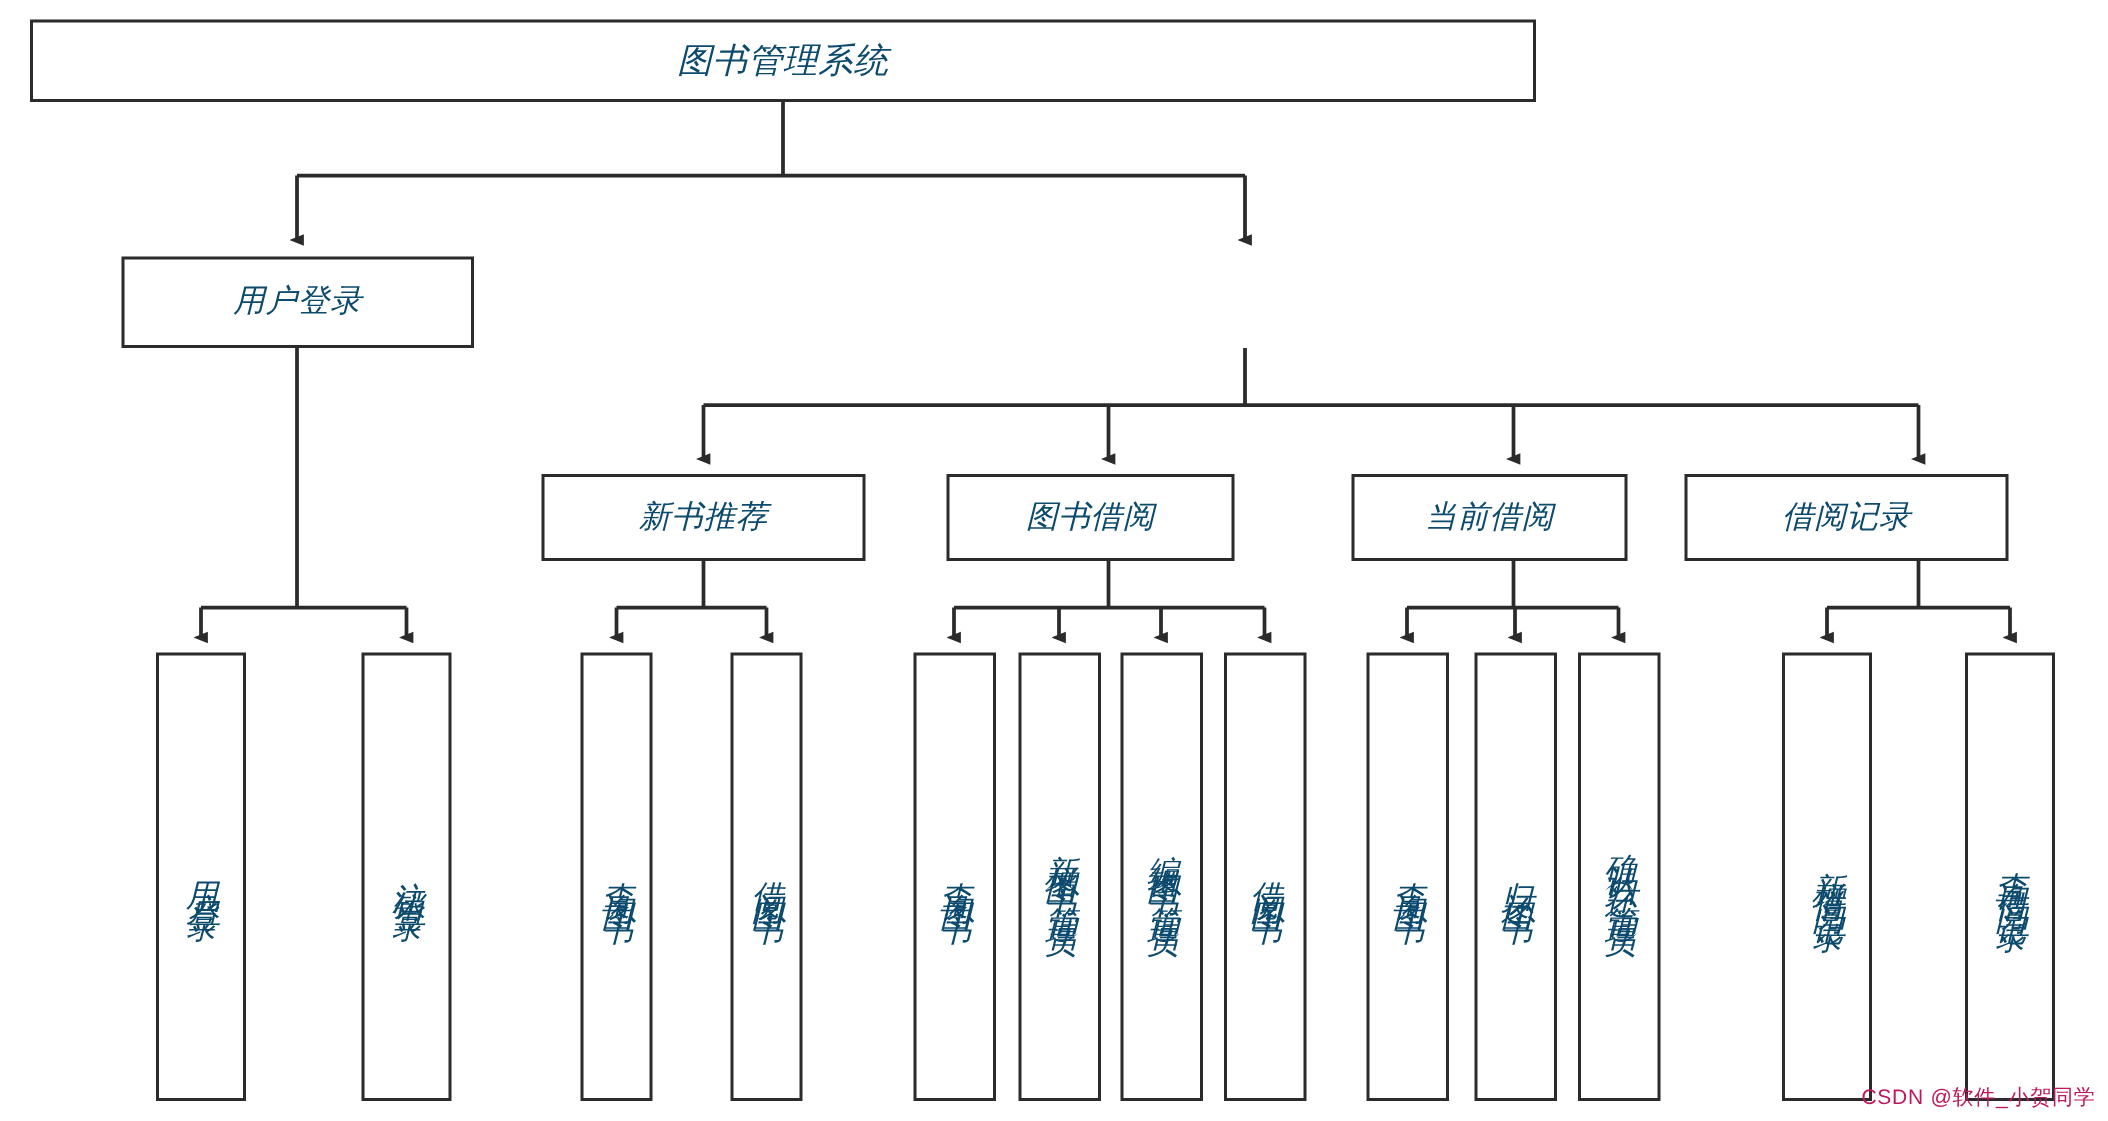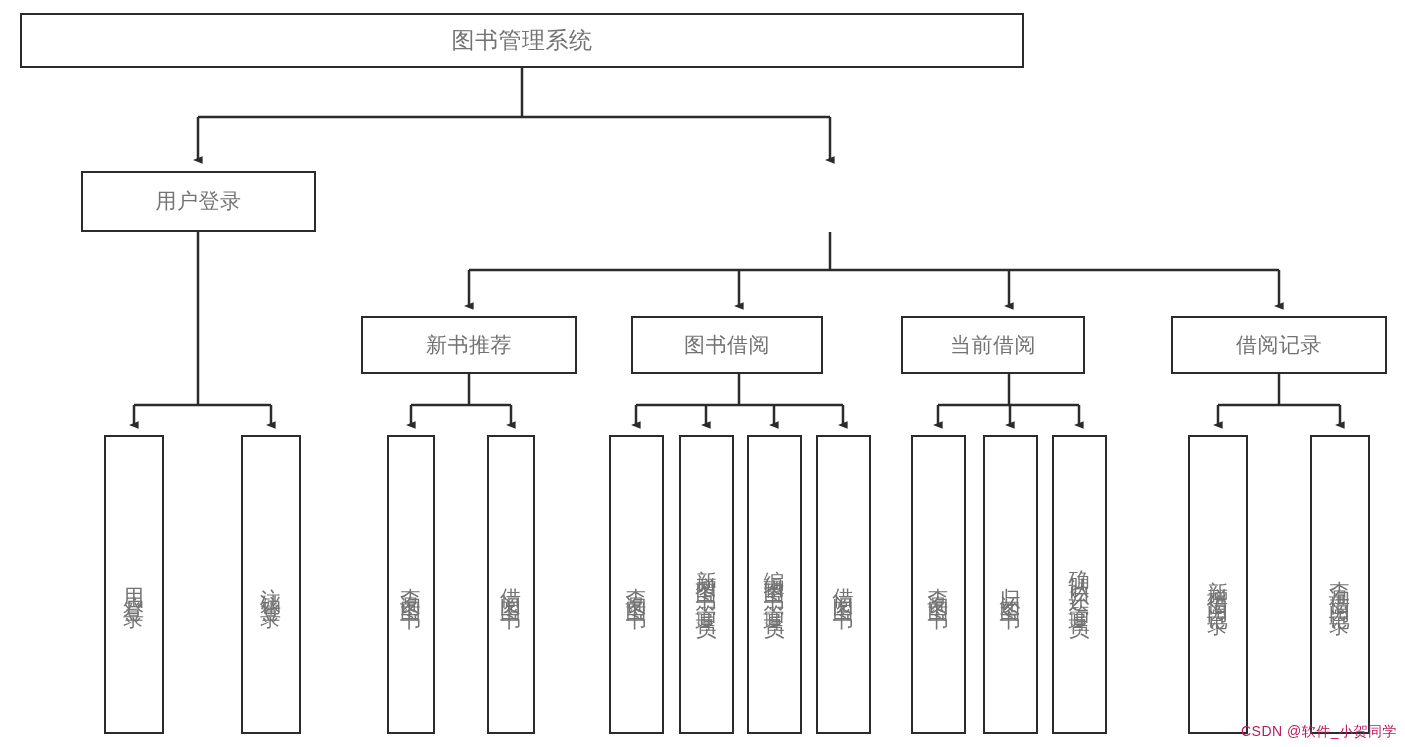--- a/index.html
+++ b/index.html
@@ -27,22 +27,23 @@
     pointer-events: none;
   }
   .node {
     position: absolute;
     box-sizing: border-box;
     background: #ffffff;
     border: 2.5px solid #2b2b2b;
     display: flex;
     align-items: center;
     justify-content: center;
-    color: #737373;
+    color: #0c4a6e;
     z-index: 2;
+    font-style: italic;
   }
   .node .label {
     display: block;
     text-align: center;
     line-height: 1.28;
     letter-spacing: 0.5px;
     white-space: nowrap;
   }
   
   .node.root {
@@ -146,21 +147,21 @@
 
   <div class="node branch" style="left:361px; top:316px; width:216px; height:58px;">
     <span class="label">新书推荐</span>
   </div>
   <div class="node branch" style="left:631px; top:316px; width:192px; height:58px;">
     <span class="label">图书借阅</span>
   </div>
   <div class="node branch" style="left:901px; top:316px; width:184px; height:58px;">
     <span class="label">当前借阅</span>
   </div>
-  <div class="node branch" style="left:1171px; top:316px; width:216px; height:58px;">
+  <div class="node branch" style="left:1123px; top:316px; width:216px; height:58px;">
     <span class="label">借阅记录</span>
   </div>
 
   <div class="node leaf" style="left:104px; top:435px; width:60px; height:299px;">
     <span class="label">用户登录</span>
   </div>
   <div class="node leaf" style="left:241px; top:435px; width:60px; height:299px;">
     <span class="label">注销登录</span>
   </div>
 

